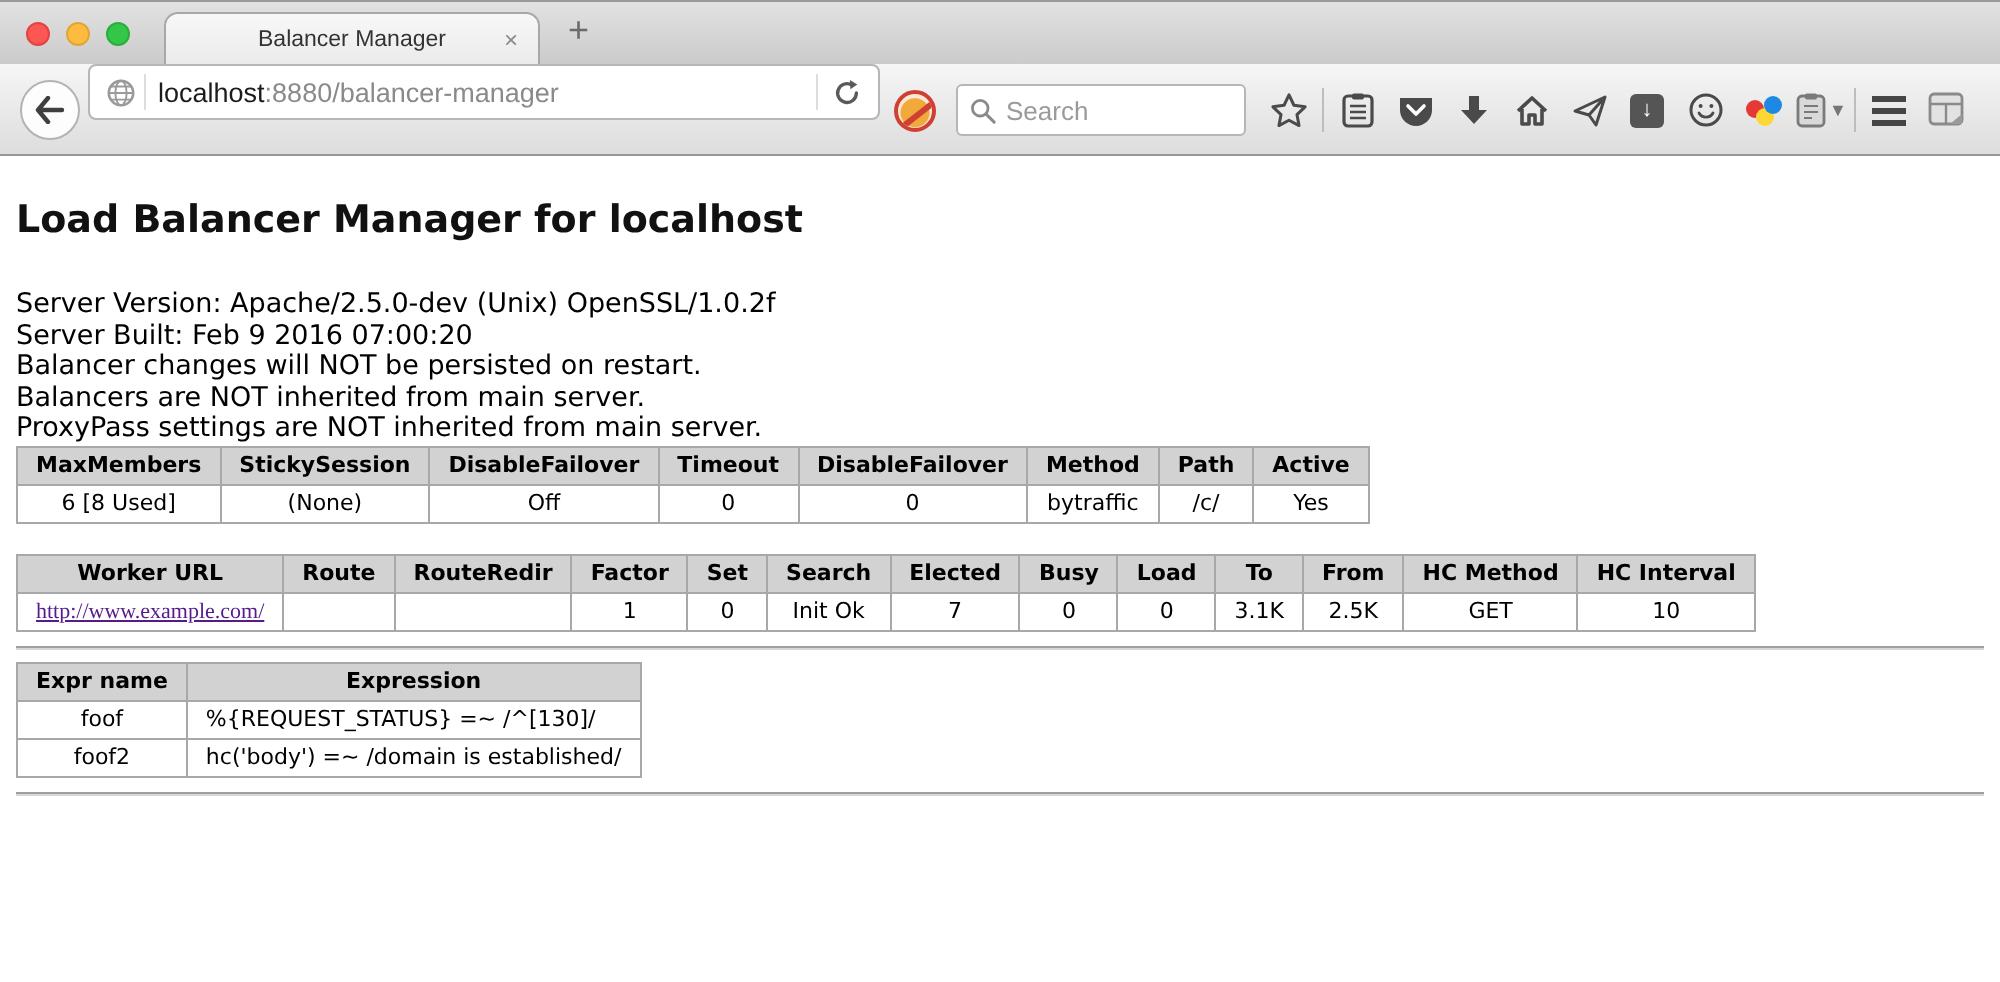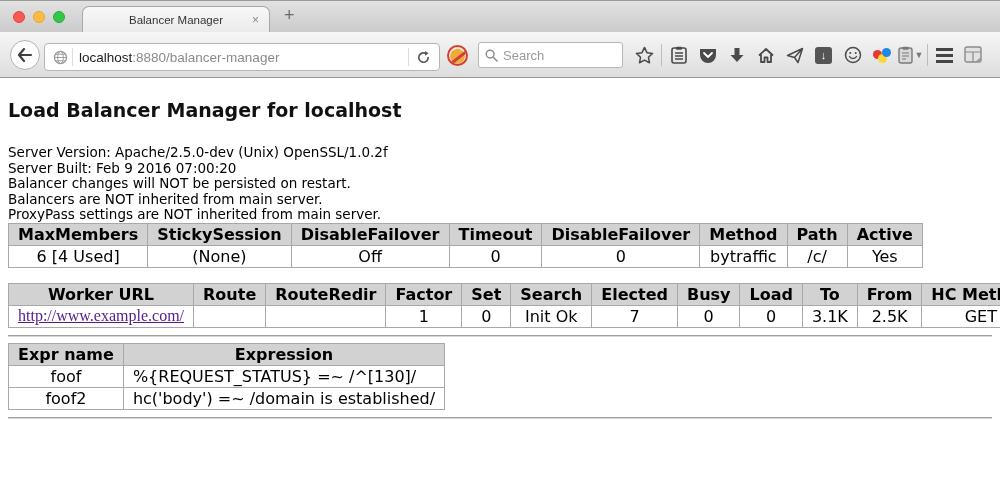--- a/index.html
+++ b/index.html
@@ -17,21 +17,21 @@
   .tab { position:absolute; left:82px; top:5px; width:188px; height:27px;
          background:linear-gradient(#f8f8f8,#eaeaea); border:1px solid #a8a8a8; border-bottom:none;
          border-radius:7px 7px 0 0; display:flex; align-items:center; justify-content:center; }
   .tab-title { font-size:11.5px; color:#333; }
   .tab-close { position:absolute; right:10px; top:6px; font-size:12px; color:#8a8a8a; line-height:14px; }
   .newtab { position:absolute; left:284px; top:4px; font-size:18px; color:#6b6b6b; }
 
   .toolbar { position:relative; height:46px; background:linear-gradient(#f6f6f6,#dddddd); border-bottom:1px solid #979797; }
   .backbtn { position:absolute; left:10px; top:8px; width:30px; height:30px; border-radius:50%;
              background:#fdfdfd; border:1px solid #b3b3b3; display:flex; align-items:center; justify-content:center; }
-  .urlbar { position:absolute; left:44px; top:11px; width:396px; height:28px; background:#fff;
+  .urlbar { position:absolute; left:44px; top:0; width:396px; height:28px; background:#fff;
             border:1px solid #b6b6b6; border-radius:4px; display:flex; align-items:center; }
   .urlbar .sep { width:1px; height:18px; background:#ddd; margin:0 6px 0 4px; }
   .url-text { font-size:13.5px; white-space:nowrap; flex:1; overflow:hidden; }
   .url-domain { color:#1b1b1b; }
   .url-rest { color:#8a8a8a; }
   .reload-wrap { display:flex; align-items:center; height:100%; }
   .reload-wrap .sep2 { width:1px; height:18px; background:#ddd; margin-right:7px; }
   .reload { margin-right:8px; display:flex; }
 
   .blockicon { position:absolute; left:447px; top:13px; width:21px; height:21px; border-radius:50%;
@@ -59,21 +59,21 @@
   .burger { display:flex; flex-direction:column; gap:3px; }
   .burger i { width:17px; height:3px; background:#454545; }
 
   
   .content { padding:0 8px; font-family:"DejaVu Sans", sans-serif; color:#000; }
   h1.pagetitle { font-size:19px; font-weight:bold; padding-top:21px; margin-bottom:24px; color:#111; }
   .infoline { font-size:13.5px; line-height:15.5px; }
   h3.lbheading { font-size:15.5px; font-weight:bold; margin-top:27px; margin-bottom:15px; }
   a, .lnk { color:#551a8b; text-decoration:underline; cursor:pointer; }
 
-  table { border-collapse:collapse; border:1px solid #5e5e5e; font-size:16px; margin-bottom:0; }
+  table { border-collapse:collapse; border:1px solid #5e5e5e; font-size:11px; margin-bottom:0; }
   th, td { border:1px solid #a8a8a8; padding:1px 9px; height:19px; text-align:center; white-space:nowrap; }
   th { background:#d2d2d2; font-weight:bold; }
   .workertable { margin-top:15px; }
   .workertable td:first-child { text-align:center;font-family:Liberation Serif, serif; }
   .healthtable { margin-top:6px; }
   .healthtable td:nth-child(2) { text-align:left; }
   hr.rule { border:none; height:2px; background:#a0a0a0; border-bottom:1px solid #d7d7d7; margin-top:7px; }
   .bottomrule { margin-top:6px; }
 
   svg { display:block; }
@@ -229,21 +229,21 @@
           <th>DisableFailover</th>
           <th>Timeout</th>
           <th>DisableFailover</th>
           <th>Method</th>
           <th>Path</th>
           <th>Active</th>
         </tr>
       </thead>
     <tbody>
         <tr>
-          <td>6 [4 Used]</td>
+          <td>6 [8 Used]</td>
           <td>(None)</td>
           <td>Off</td>
           <td>0</td>
           <td>0</td>
           <td>bytraffic</td>
           <td>/c/</td>
           <td>Yes</td>
         </tr>
       </tbody>
   </table>

